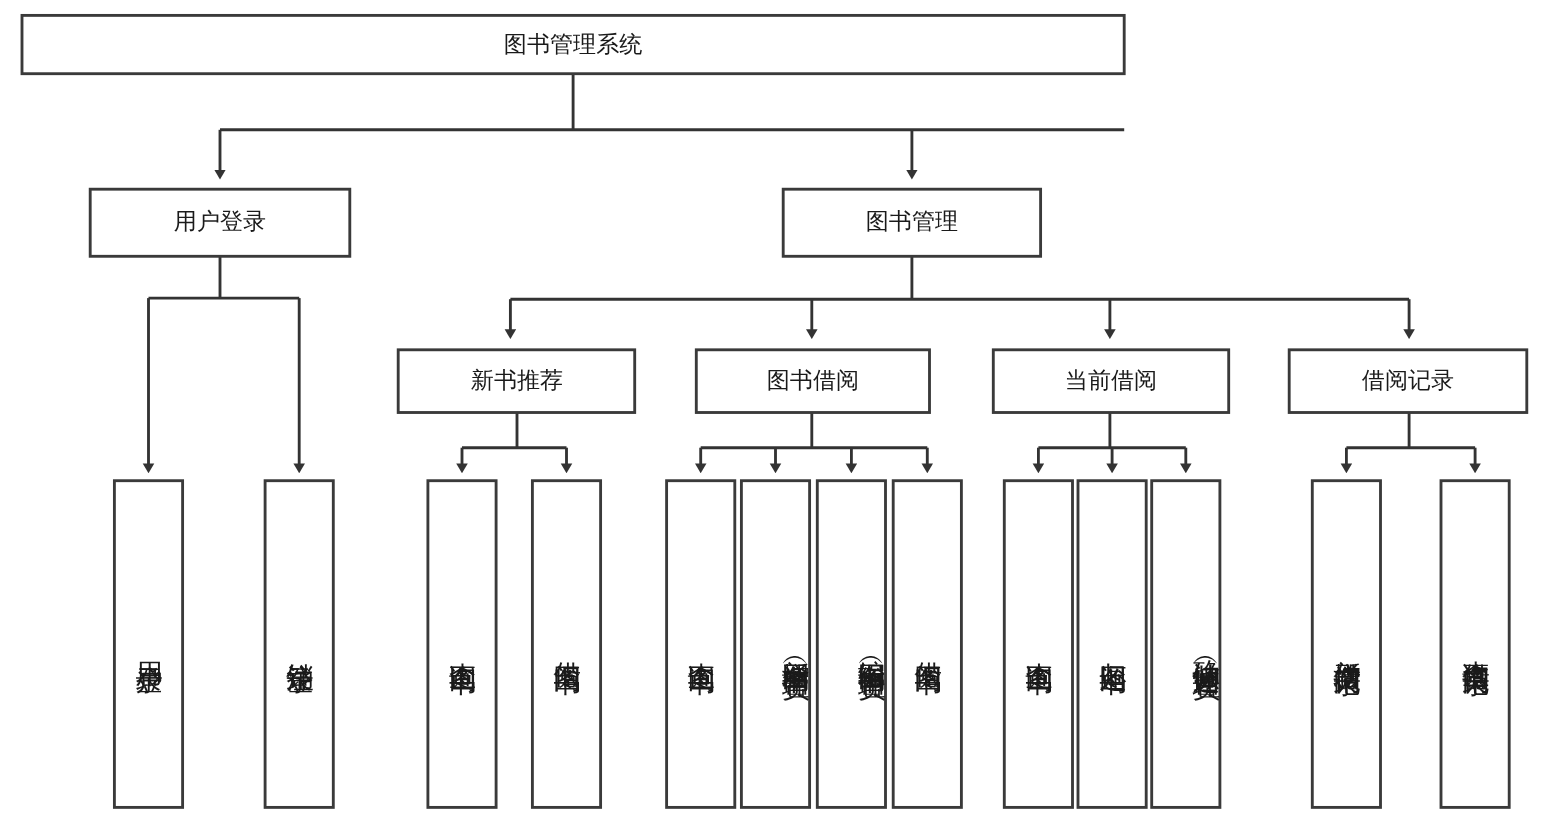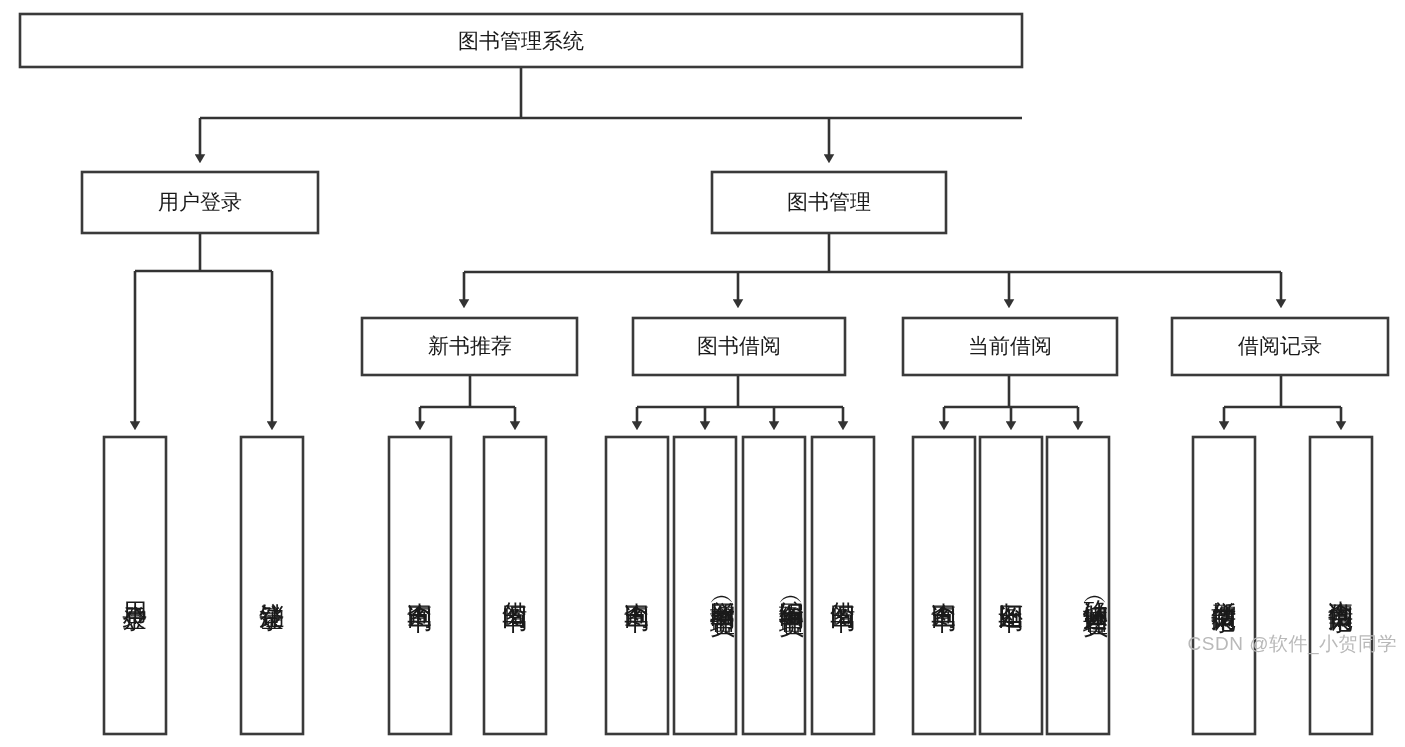--- a/index.html
+++ b/index.html
@@ -229,15 +229,14 @@
   <div class="leaf-label" style="left:743px; top:444px; width:62px; height:290px;">编辑图书（管理员）</div>
   <div class="leaf-label centered" style="left:812px; top:437px; width:62px; height:297px;">借阅图书</div>
 
   <div class="leaf-label centered" style="left:913px; top:437px; width:62px; height:297px;">查询图书</div>
   <div class="leaf-label centered" style="left:980px; top:437px; width:62px; height:297px;">归还图书</div>
   <div class="leaf-label" style="left:1047px; top:444px; width:62px; height:290px;">确认归还（管理员）</div>
 
   <div class="leaf-label centered" style="left:1193px; top:437px; width:62px; height:297px;">新增借阅记录</div>
   <div class="leaf-label centered" style="left:1310px; top:437px; width:62px; height:297px;">查询借阅记录</div>
 
-  <div class="watermark">CSDN @软件_小贺同学</div>
 
 </div>
 
 </body></html>

